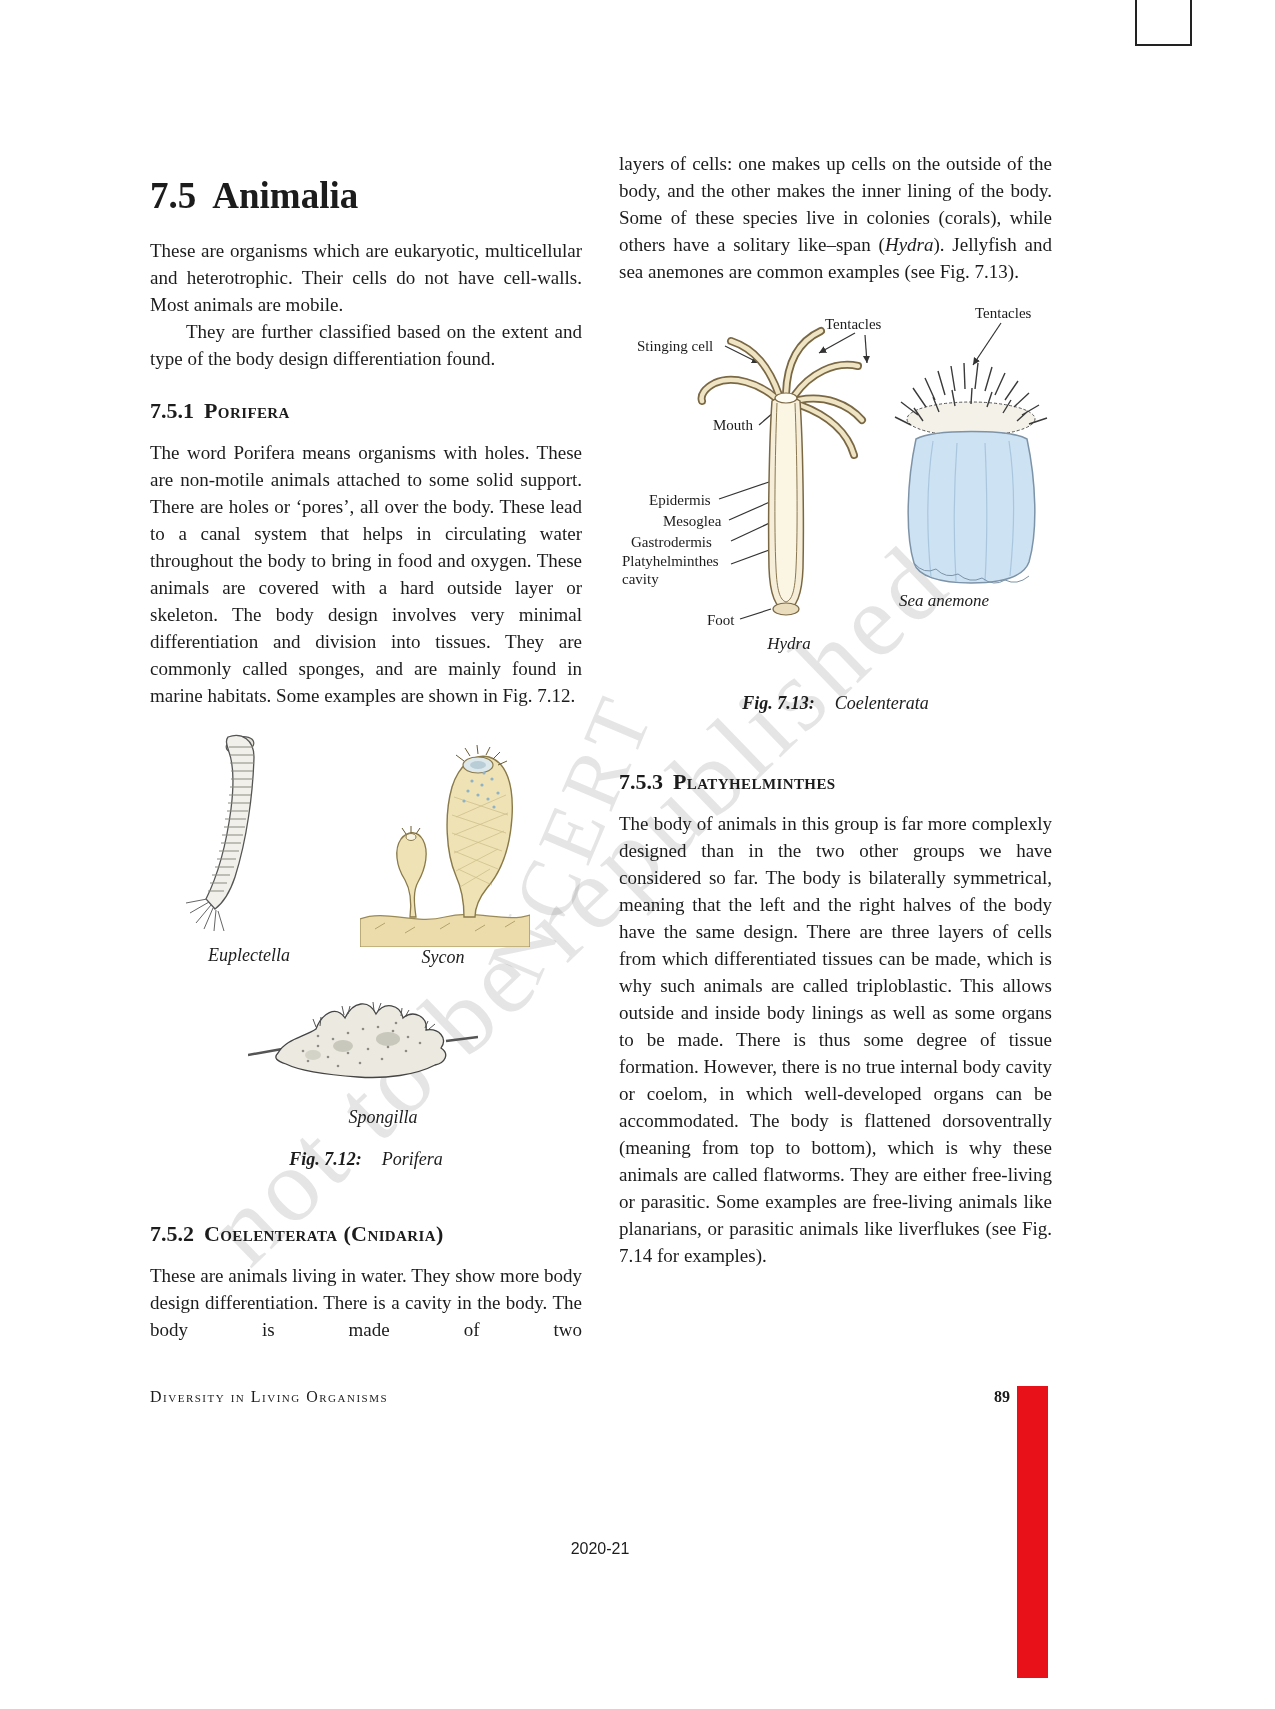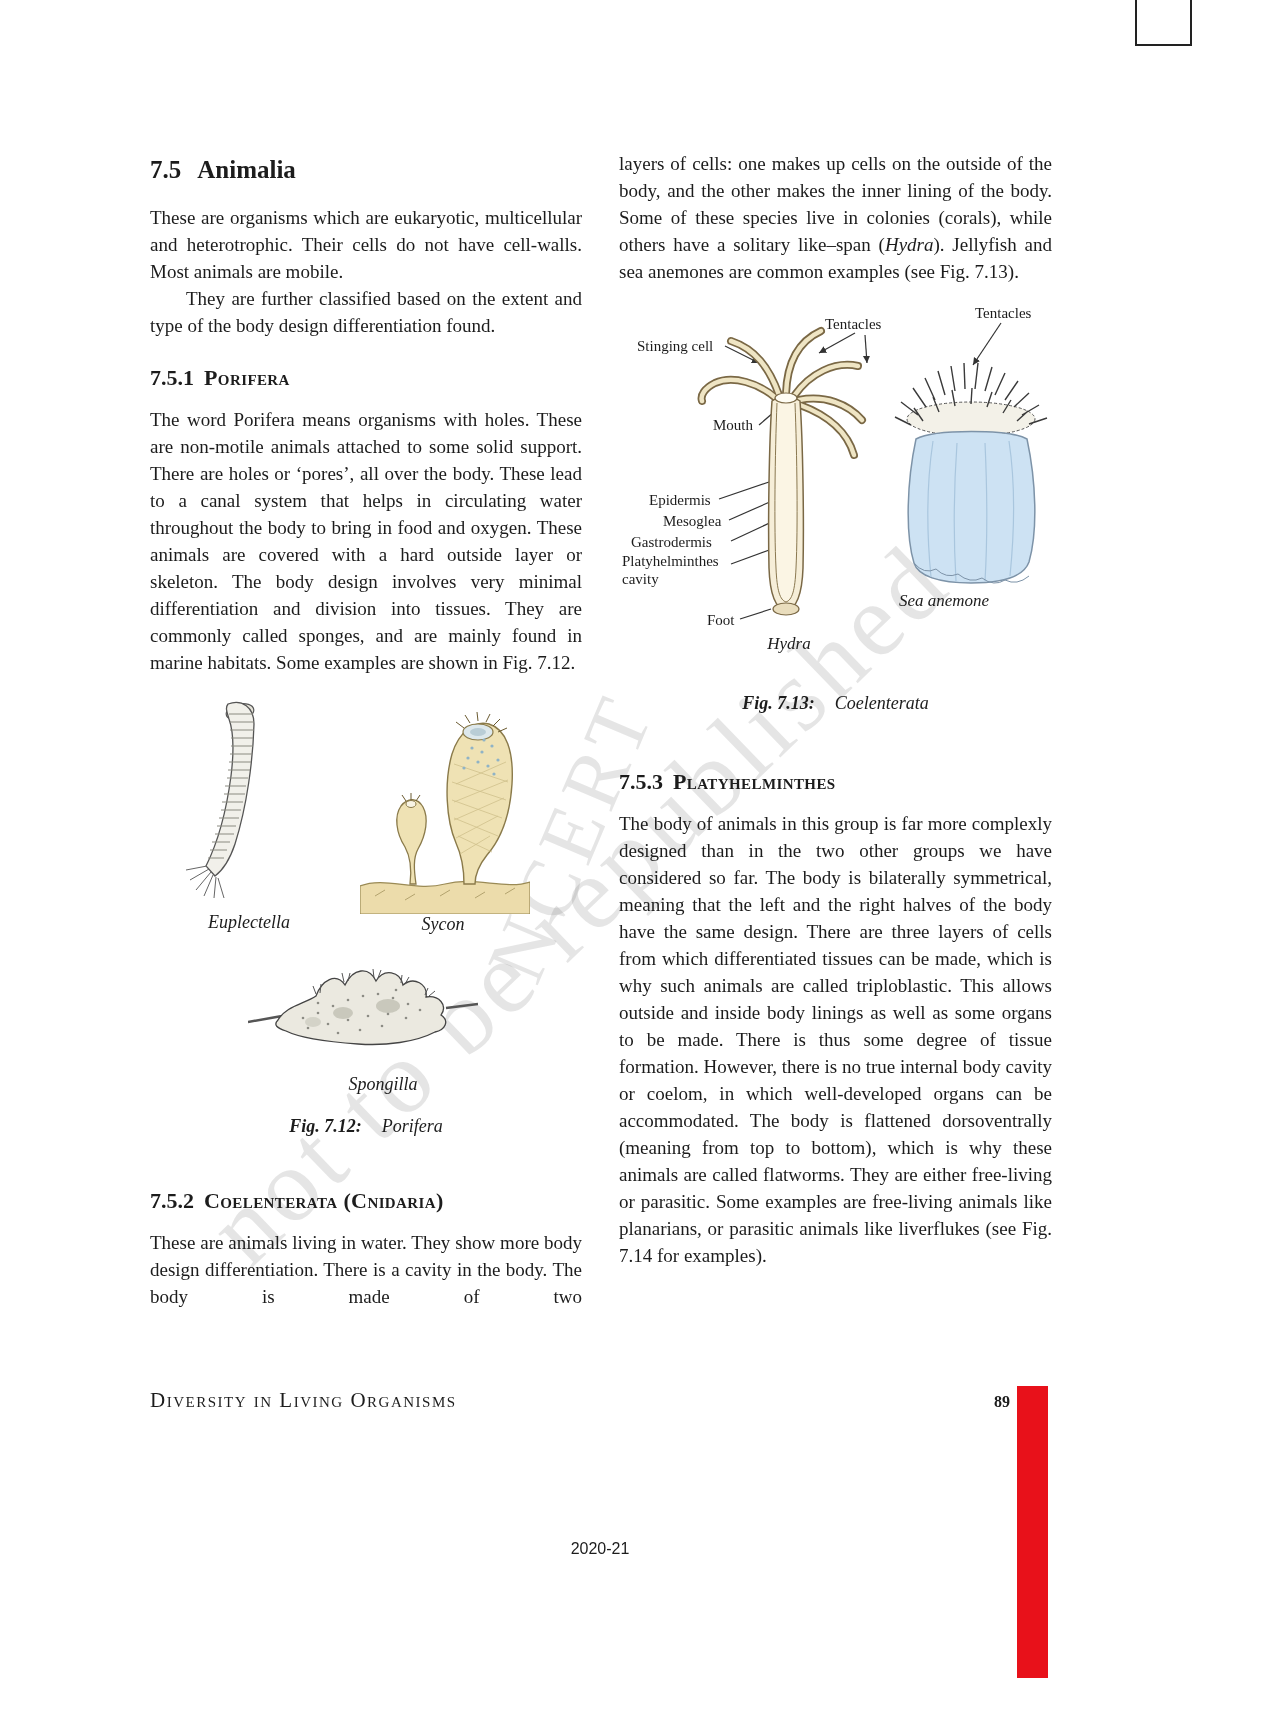--- a/index.html
+++ b/index.html
@@ -16,21 +16,21 @@
     font-family:"Liberation Serif", serif; color:rgba(110,110,110,0.18); z-index:1; }
   .wm-main { left:225px; top:1185px; font-size:104px; letter-spacing:5px;
     transform:rotate(-44deg); transform-origin:0 50%; }
   .wm-ncert { left:512px; top:930px; font-size:82px; letter-spacing:8px;
     transform:rotate(-67deg); transform-origin:0 50%; }
 
   .content { position:absolute; left:150px; top:150px; width:902px; display:flex; gap:37px; z-index:2; }
   .col-left { width:432px; }
   .col-right { width:433px; }
 
-  h1.sec { font-size:25px; font-weight:bold; margin:6px 0 20px; }
+  h1.sec { font-size:37px; font-weight:bold; margin:24px 0 20px; }
   h1.sec .num { margin-right:16px; }
   h2.sub { font-size:22px; font-weight:bold; margin:26px 0 15px; }
   h2.sub .num { margin-right:10px; }
   h2.sub .t { font-variant:small-caps; letter-spacing:0.4px; }
 
   p.body { font-size:19px; line-height:27px; text-align:justify; }
   p.indent { text-indent:36px; }
   p.cont-last { text-align-last:justify; }
   .it { font-style:italic; }
 
@@ -38,21 +38,21 @@
   .fig712 { width:432px; height:462px; margin:20px 0 4px; }
   .fig713 { width:433px; height:420px; margin:18px 0 6px; }
   .fig svg { position:absolute; }
   .fig-label { position:absolute; font-style:italic; font-size:18px; text-align:center; }
   .d-label { position:absolute; font-size:15px; line-height:17px; }
   .fig-caption { position:absolute; left:0; width:100%; text-align:center; font-size:18px; font-style:italic; }
   .fig-caption .b { font-weight:bold; margin-right:20px; }
 
   .footer { position:absolute; left:150px; top:1388px; width:860px; z-index:2;
     display:flex; justify-content:space-between; align-items:baseline; }
-  .footer-left { font-variant:small-caps; font-size:21px; letter-spacing:1.5px; }
+  .footer-left { font-variant:small-caps; font-size:16px; letter-spacing:1.5px; }
   .page-num { font-weight:bold; font-size:16px; }
   .red-bar { position:absolute; left:1017px; top:1386px; width:31px; height:292px; background:#e8111a; z-index:2; }
   .year { position:absolute; left:150px; top:1540px; width:900px; text-align:center;
     font-size:16px; font-family:"Liberation Sans", sans-serif; z-index:2; }
 </style>
 </head>
 <body>
 
 <div class="page">
 

